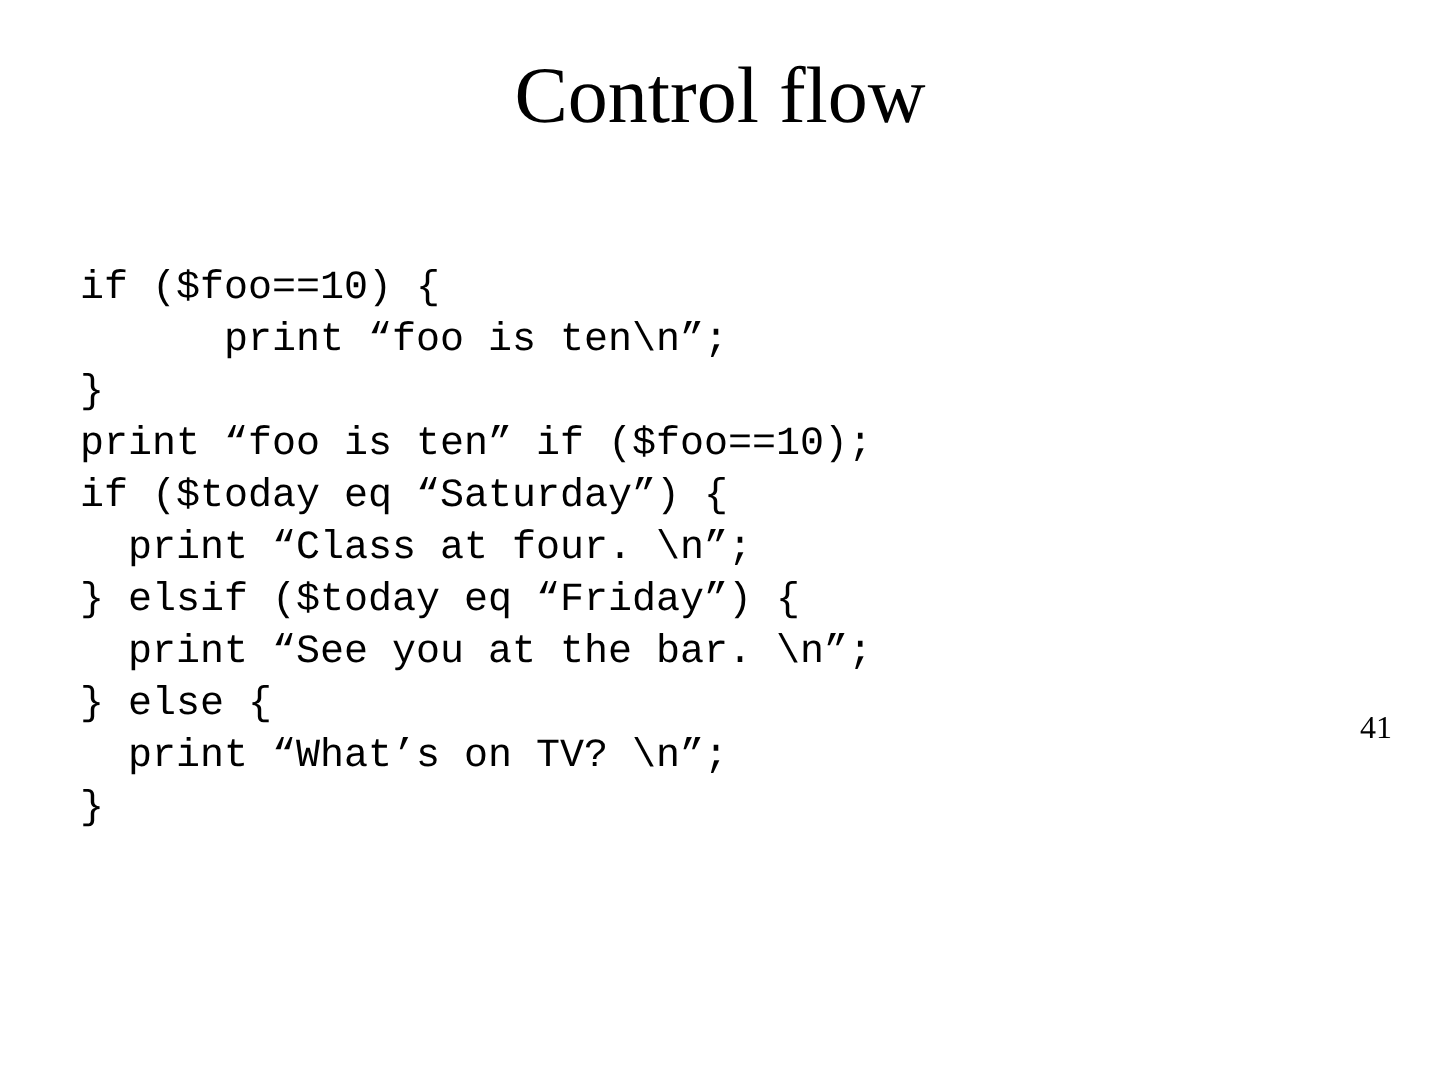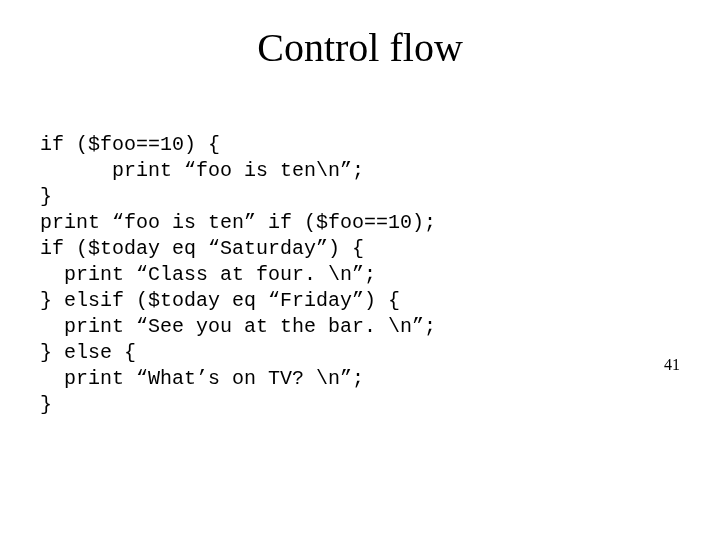--- a/index.html
+++ b/index.html
@@ -32,21 +32,21 @@
     top: 132px;
     left: 40px;
     font-family: "Courier New", Courier, monospace;
     font-size: 20px;
     line-height: 26px;
     white-space: pre;
   }
   .page-num {
     position: absolute;
     bottom: 18px;
-    right: 40px;
+    right: 24px;
     font-size: 16px;
     font-family: "Times New Roman", Times, serif;
   }
 </style>
 </head>
 <body>
 
 <div class="slide">
   <div class="title">Control flow</div>
   <div class="code">if ($foo==10) {

